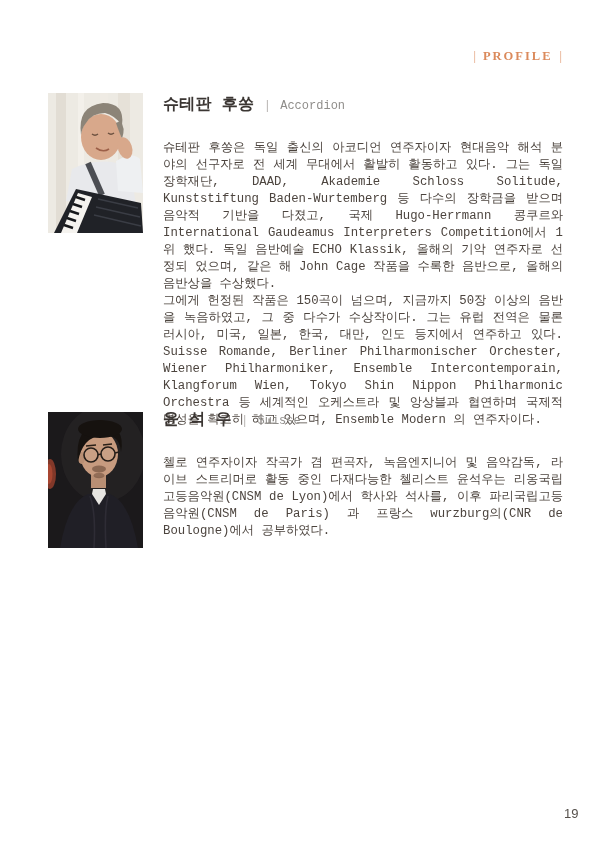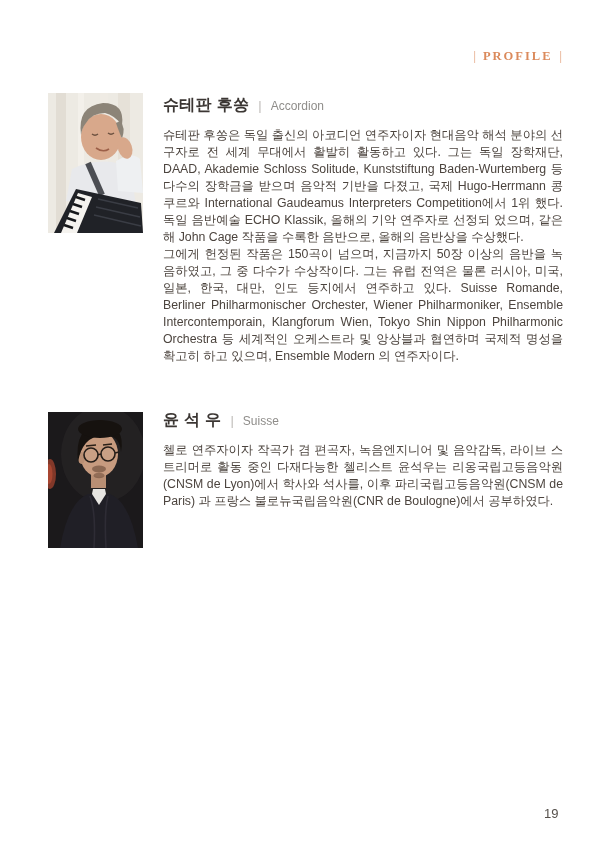--- a/index.html
+++ b/index.html
@@ -20,41 +20,41 @@
     color: #db8a5c; letter-spacing: 2px;
     display: flex; align-items: center; gap: 7px;
   }
   .profile-header .bar { font-weight: normal; opacity: .85; letter-spacing: 0; }
 
   
   .photo { position: absolute; left: 48px; display: block; }
   .photo-1 { top: 93px; }
   .photo-2 { top: 412px; }
 
-  .textcol { position: absolute; left: 163px; width: 400px; }
+  .textcol { position: absolute; left: 163px; width: 400px; font-family: Liberation Mono, monospace; }
   .textcol-1 { top: 95px; }
   .textcol-2 { top: 410px; }
 
   .title-row { display: flex; align-items: baseline; line-height: 20px; }
   .name { font-size: 16px; font-weight: bold; color: #3b3633; letter-spacing: .3px; }
   .name-en { margin-left: 6px; }
   .title-sep { color: #bdbab7; font-size: 13px; margin: 0 9px; font-weight: normal; }
   .instrument { font-size: 12px; color: #8f8d8a; }
 
-  .body-text { margin-top: 11px; }
+  .body-text { margin-top: 24px; }
   .body-text p {
     margin: 0;
     font-size: 12.3px; line-height: 17px;
     color: #4c443e;
     text-align: justify;
     word-break: normal;
   }
 
   .page-number {
-    position: absolute; left: 544px; top: 806px;
+    position: absolute; left: 564px; top: 806px;
     font-size: 13px; color: #55504b;
   }
 </style>
 </head>
 <body>
 
 <div class="page">
 
   <div class="profile-header">
     <span class="bar">|</span>
@@ -143,19 +143,19 @@
     <path d="M60,84 Q56,100 58,136" stroke="#2e2c35" stroke-width="1.6" fill="none"></path>
   </svg>
 
   <div class="textcol textcol-2">
     <div class="title-row">
       <span class="name">윤 석 우</span>
       <span class="title-sep">|</span>
       <span class="instrument">Suisse</span>
     </div>
     <div class="body-text">
-      <p>첼로 연주자이자 작곡가 겸 편곡자, 녹음엔지니어 및 음악감독, 라이브 스트리머로 활동 중인 다재다능한 첼리스트 윤석우는 리옹국립고등음악원(CNSM de Lyon)에서 학사와 석사를, 이후 파리국립고등음악원(CNSM de Paris) 과 프랑스 불로뉴국립음악원(CNR de Boulogne)에서 공부하였다.</p>
+      <p>첼로 연주자이자 작곡가 겸 편곡자, 녹음엔지니어 및 음악감독, 라이브 스트리머로 활동 중인 다재다능한 첼리스트 윤석우는 리옹국립고등음악원(CNSM de Lyon)에서 학사와 석사를, 이후 파리국립고등음악원(CNSM de Paris) 과 프랑스 wurzburg의(CNR de Boulogne)에서 공부하였다.</p>
     </div>
   </div>
 
   <div class="page-number">19</div>
 
 </div>
 
 </body></html>

